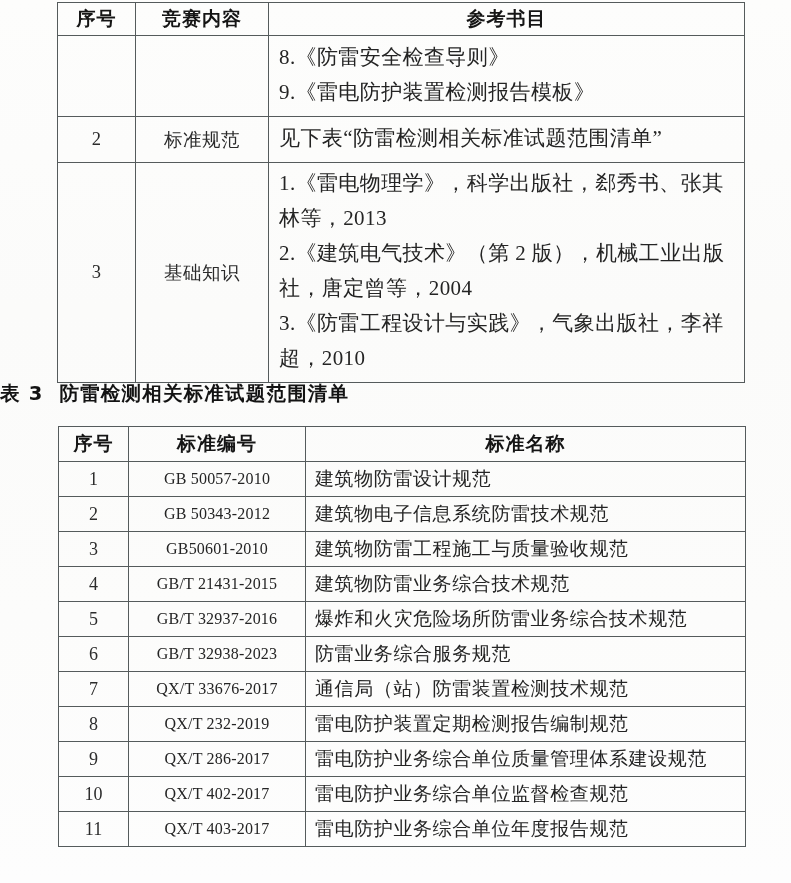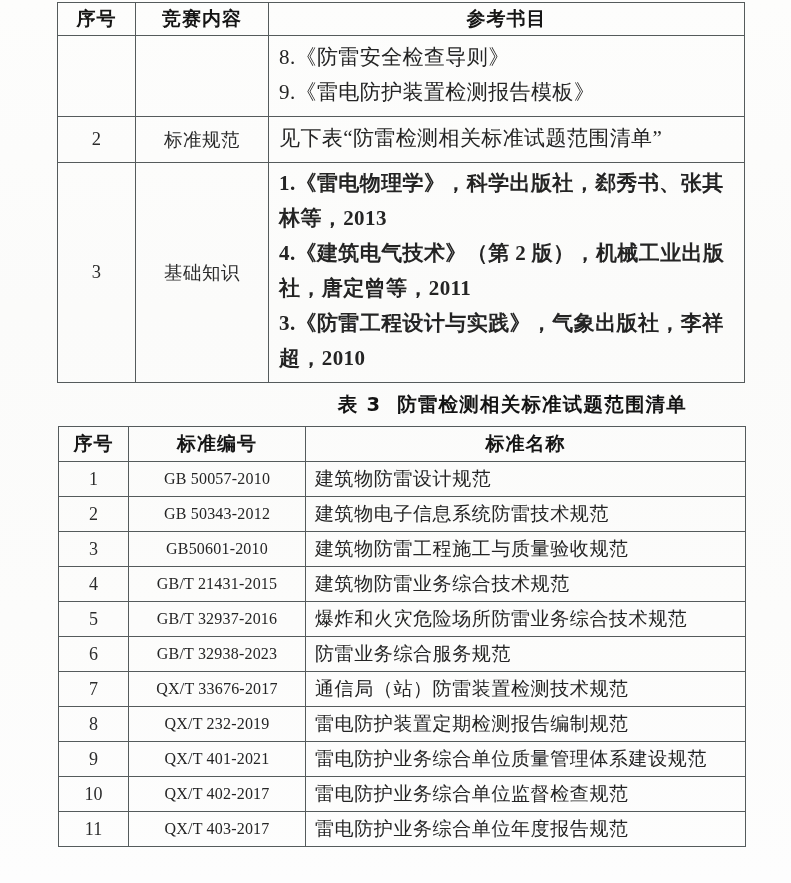--- a/index.html
+++ b/index.html
@@ -67,29 +67,29 @@
     letter-spacing: 0.4px;
     color: #242424;
     text-align: left;
   }
   .t1-r1 td { height: 70px; }
   .t1-r2 td { height: 34px; }
   .t1-r3 td { height: 205px; }
   .t1-r3 .t1-cell-body { vertical-align: top; padding-top: 3px !important; }
 
   .bookline { white-space: nowrap; }
-  .bookline.wrap { white-space: normal; font-weight: bold; }
+  .bookline.wrap { white-space: normal; }
 
   
   .caption {
     position: absolute;
     left: 0;
-    top: 391px;
+    top: 380px;
     width: 687px;
-    text-align: right;
+    text-align: left;
     font-family: "DejaVu Sans", "Liberation Sans", sans-serif;
     font-weight: bold;
     font-size: 19.5px;
     letter-spacing: 1.2px;
     color: #131313;
   }
   .caption .capnum { margin-right: 16px; }
 
   
   .tbl2 {
@@ -171,21 +171,21 @@
         <td class="t1-cell-body">
           <div class="bookline">见下表“防雷检测相关标准试题范围清单”</div>
         </td>
       </tr>
 
       <tr class="t1-r3">
         <td class="t1-cell-center">3</td>
         <td class="t1-cell-center">基础知识</td>
         <td class="t1-cell-body">
           <div class="bookline wrap">1.《雷电物理学》，科学出版社，郄秀书、张其林等，2013</div>
-          <div class="bookline wrap">4.《建筑电气技术》（第 2 版），机械工业出版社，唐定曾等，2011</div>
+          <div class="bookline wrap">2.《建筑电气技术》（第 2 版），机械工业出版社，唐定曾等，2004</div>
           <div class="bookline wrap">3.《防雷工程设计与实践》，气象出版社，李祥超，2010</div>
         </td>
       </tr>
     </tbody>
   </table>
 
   <div class="caption">
     <span class="capnum">表 3</span><span>防雷检测相关标准试题范围清单</span>
   </div>
 
@@ -236,21 +236,21 @@
           <td class="t2-code">QX/T 33676-2017</td>
           <td class="t2-name">通信局（站）防雷装置检测技术规范</td>
         </tr>
         <tr>
           <td class="t2-no">8</td>
           <td class="t2-code">QX/T 232-2019</td>
           <td class="t2-name">雷电防护装置定期检测报告编制规范</td>
         </tr>
         <tr>
           <td class="t2-no">9</td>
-          <td class="t2-code">QX/T 401-2021</td>
+          <td class="t2-code">QX/T 286-2017</td>
           <td class="t2-name">雷电防护业务综合单位质量管理体系建设规范</td>
         </tr>
         <tr>
           <td class="t2-no">10</td>
           <td class="t2-code">QX/T 402-2017</td>
           <td class="t2-name">雷电防护业务综合单位监督检查规范</td>
         </tr>
         <tr>
           <td class="t2-no">11</td>
           <td class="t2-code">QX/T 403-2017</td>

